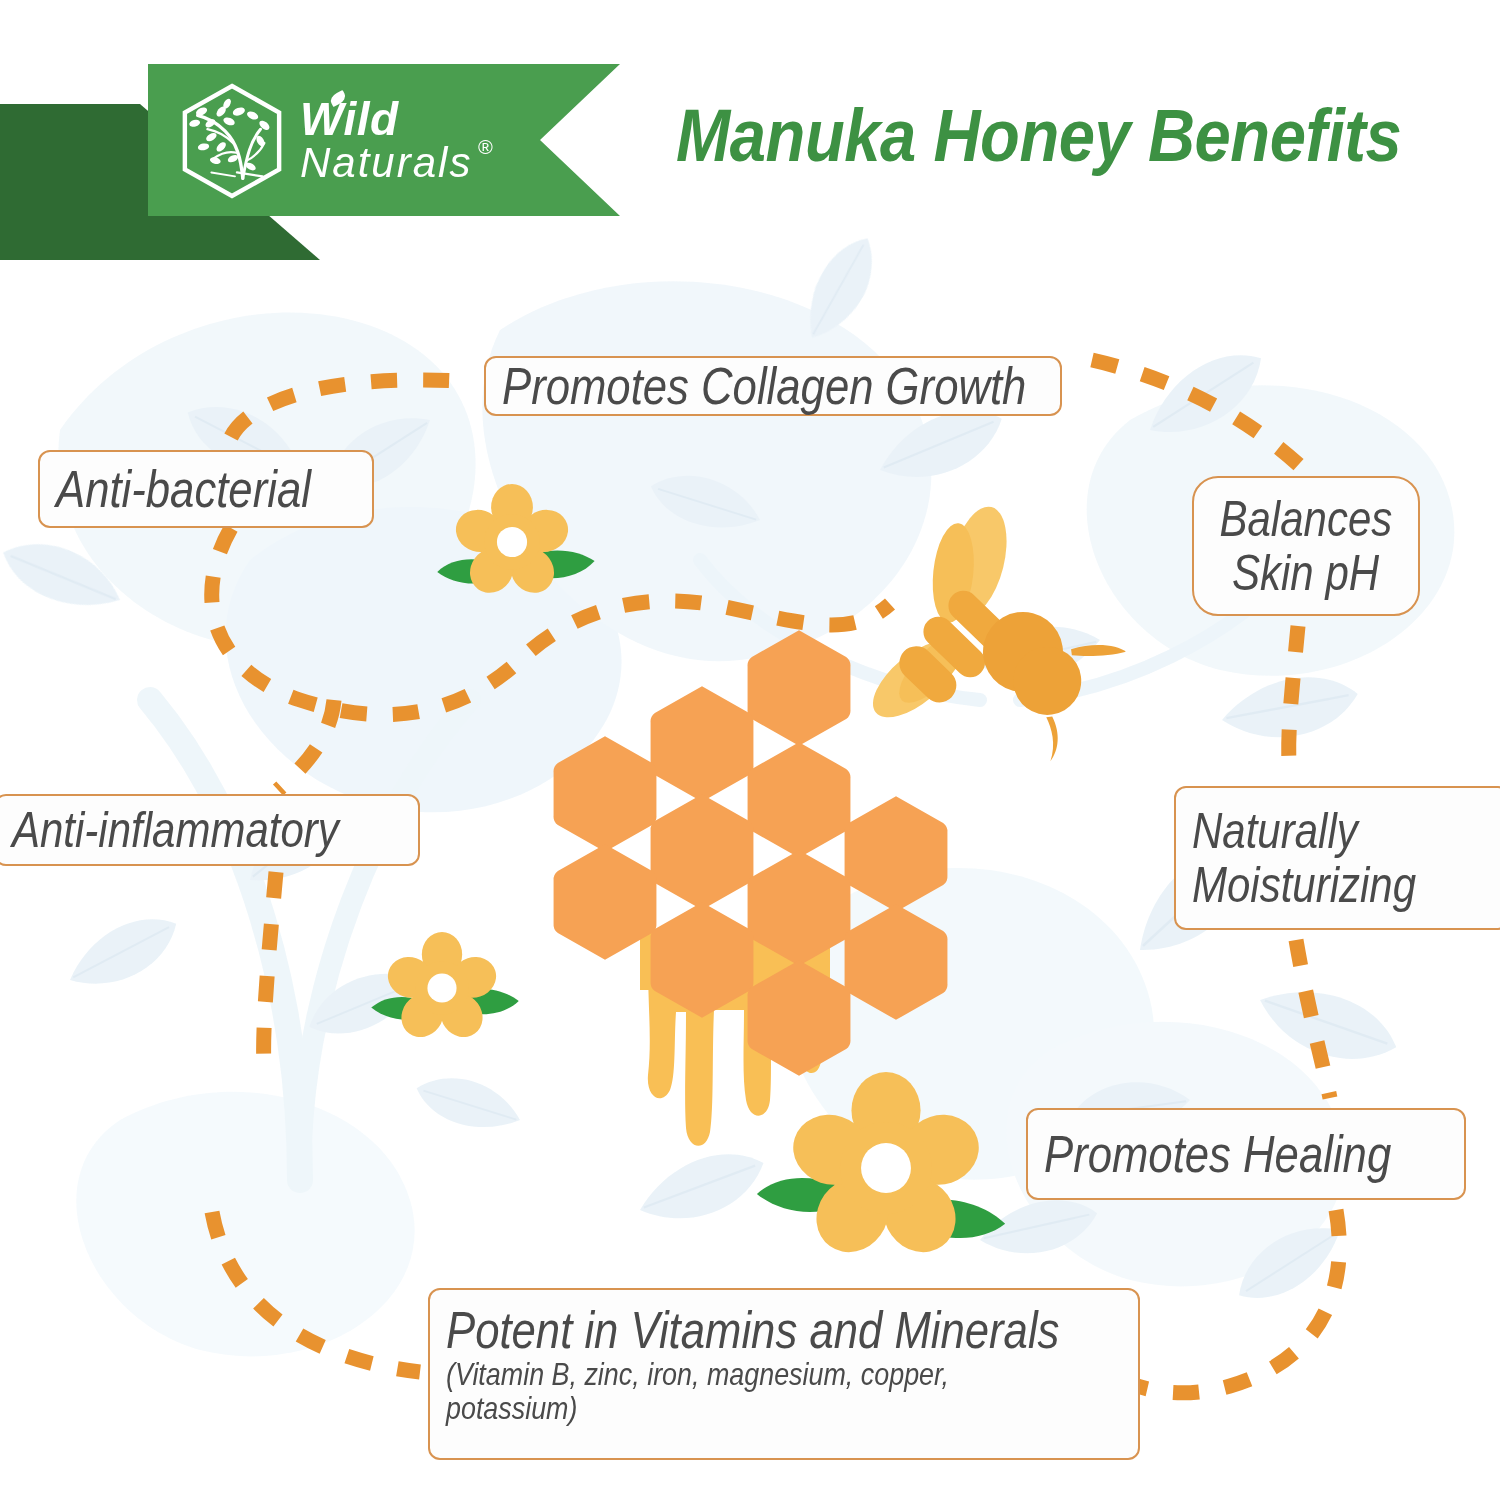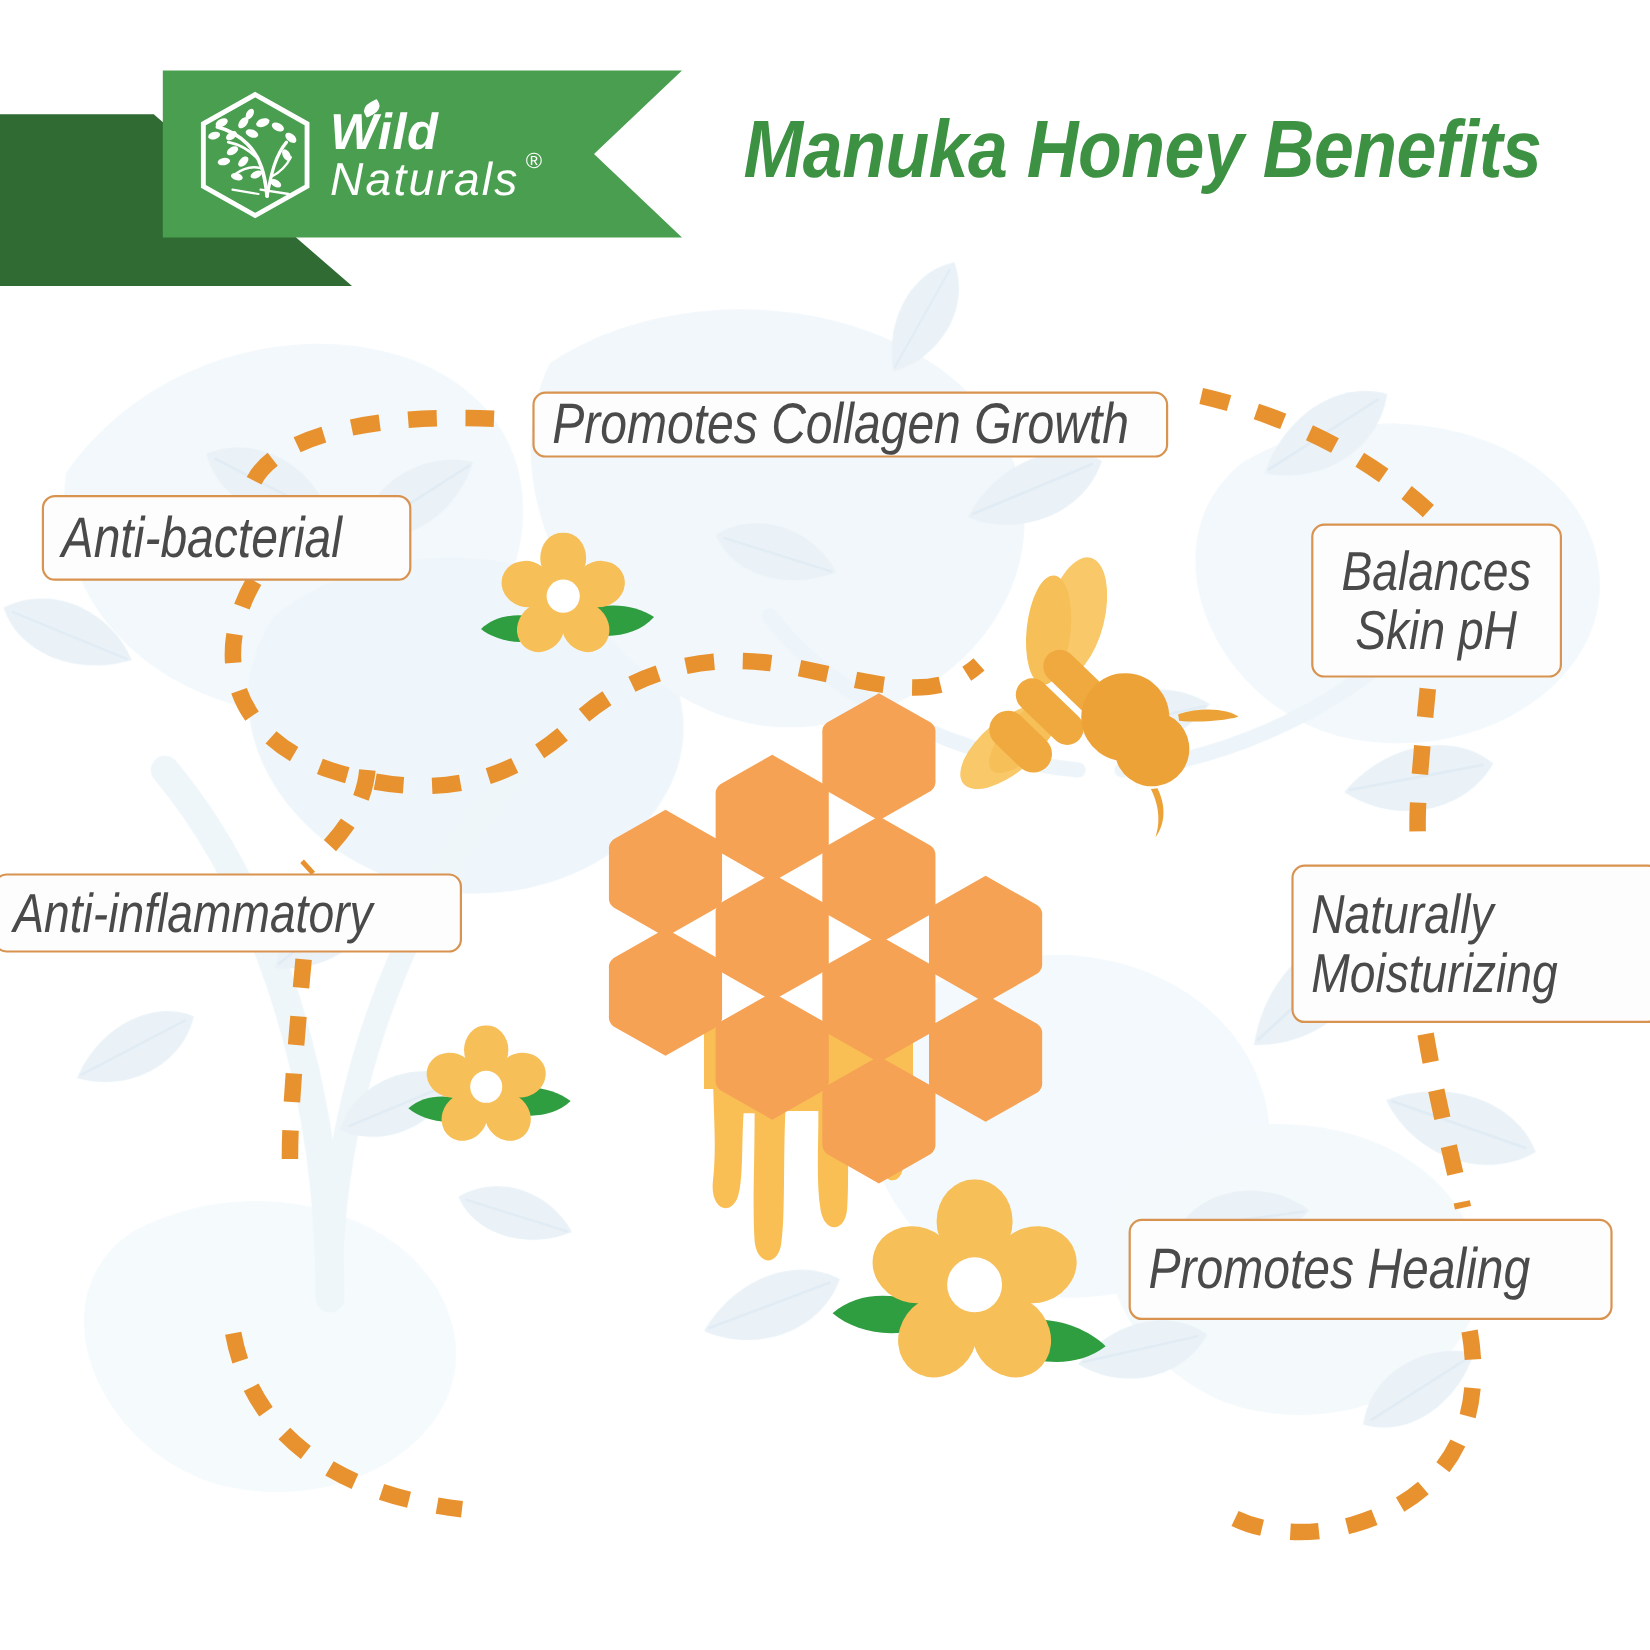--- a/index.html
+++ b/index.html
@@ -39,21 +39,21 @@
   
   .chip{position:absolute;z-index:8;
         background:#fdfdfd;border:2.5px solid #d89350;border-radius:12px;
         box-sizing:border-box;display:flex;flex-direction:column;justify-content:center;
         padding:4px 16px;}
   .chip .t{color:#4a4a4a;font-weight:400;
            font-family:"Liberation Sans Narrow","Liberation Sans",sans-serif;
            transform:scaleX(0.84);transform-origin:left center;white-space:nowrap;
            line-height:1.08;}
   .chip.ctr .t{transform-origin:center center;}
-  .chip.ctr{align-items:center;}
+  .chip.ctr{align-items:center;border-radius:26px;}
 
   #chip-collagen{left:484px;top:356px;width:578px;height:60px;}
   #chip-collagen .t{font-size:52px;}
 
   #chip-antibact{left:38px;top:450px;width:336px;height:78px;}
   #chip-antibact .t{font-size:52px;}
 
   #chip-ph{left:1192px;top:476px;width:228px;height:140px;}
   #chip-ph .t{font-size:50px;text-align:center;}
 
@@ -312,14 +312,19 @@
   <div class="chip" id="chip-moist">
     <span class="t">Naturally</span>
     <span class="t">Moisturizing</span>
   </div>
 
 
   <div class="chip" id="chip-healing">
     <span class="t">Promotes Healing</span>
   </div>
 
+  <div class="chip" id="chip-vitamins">
+    <span class="t big">Potent in Vitamins and Minerals</span>
+    <span class="t small">(Vitamin B, zinc, iron, magnesium, copper,</span>
+    <span class="t small">potassium)</span>
+  </div>
 
 </div>
 
 </body></html>

